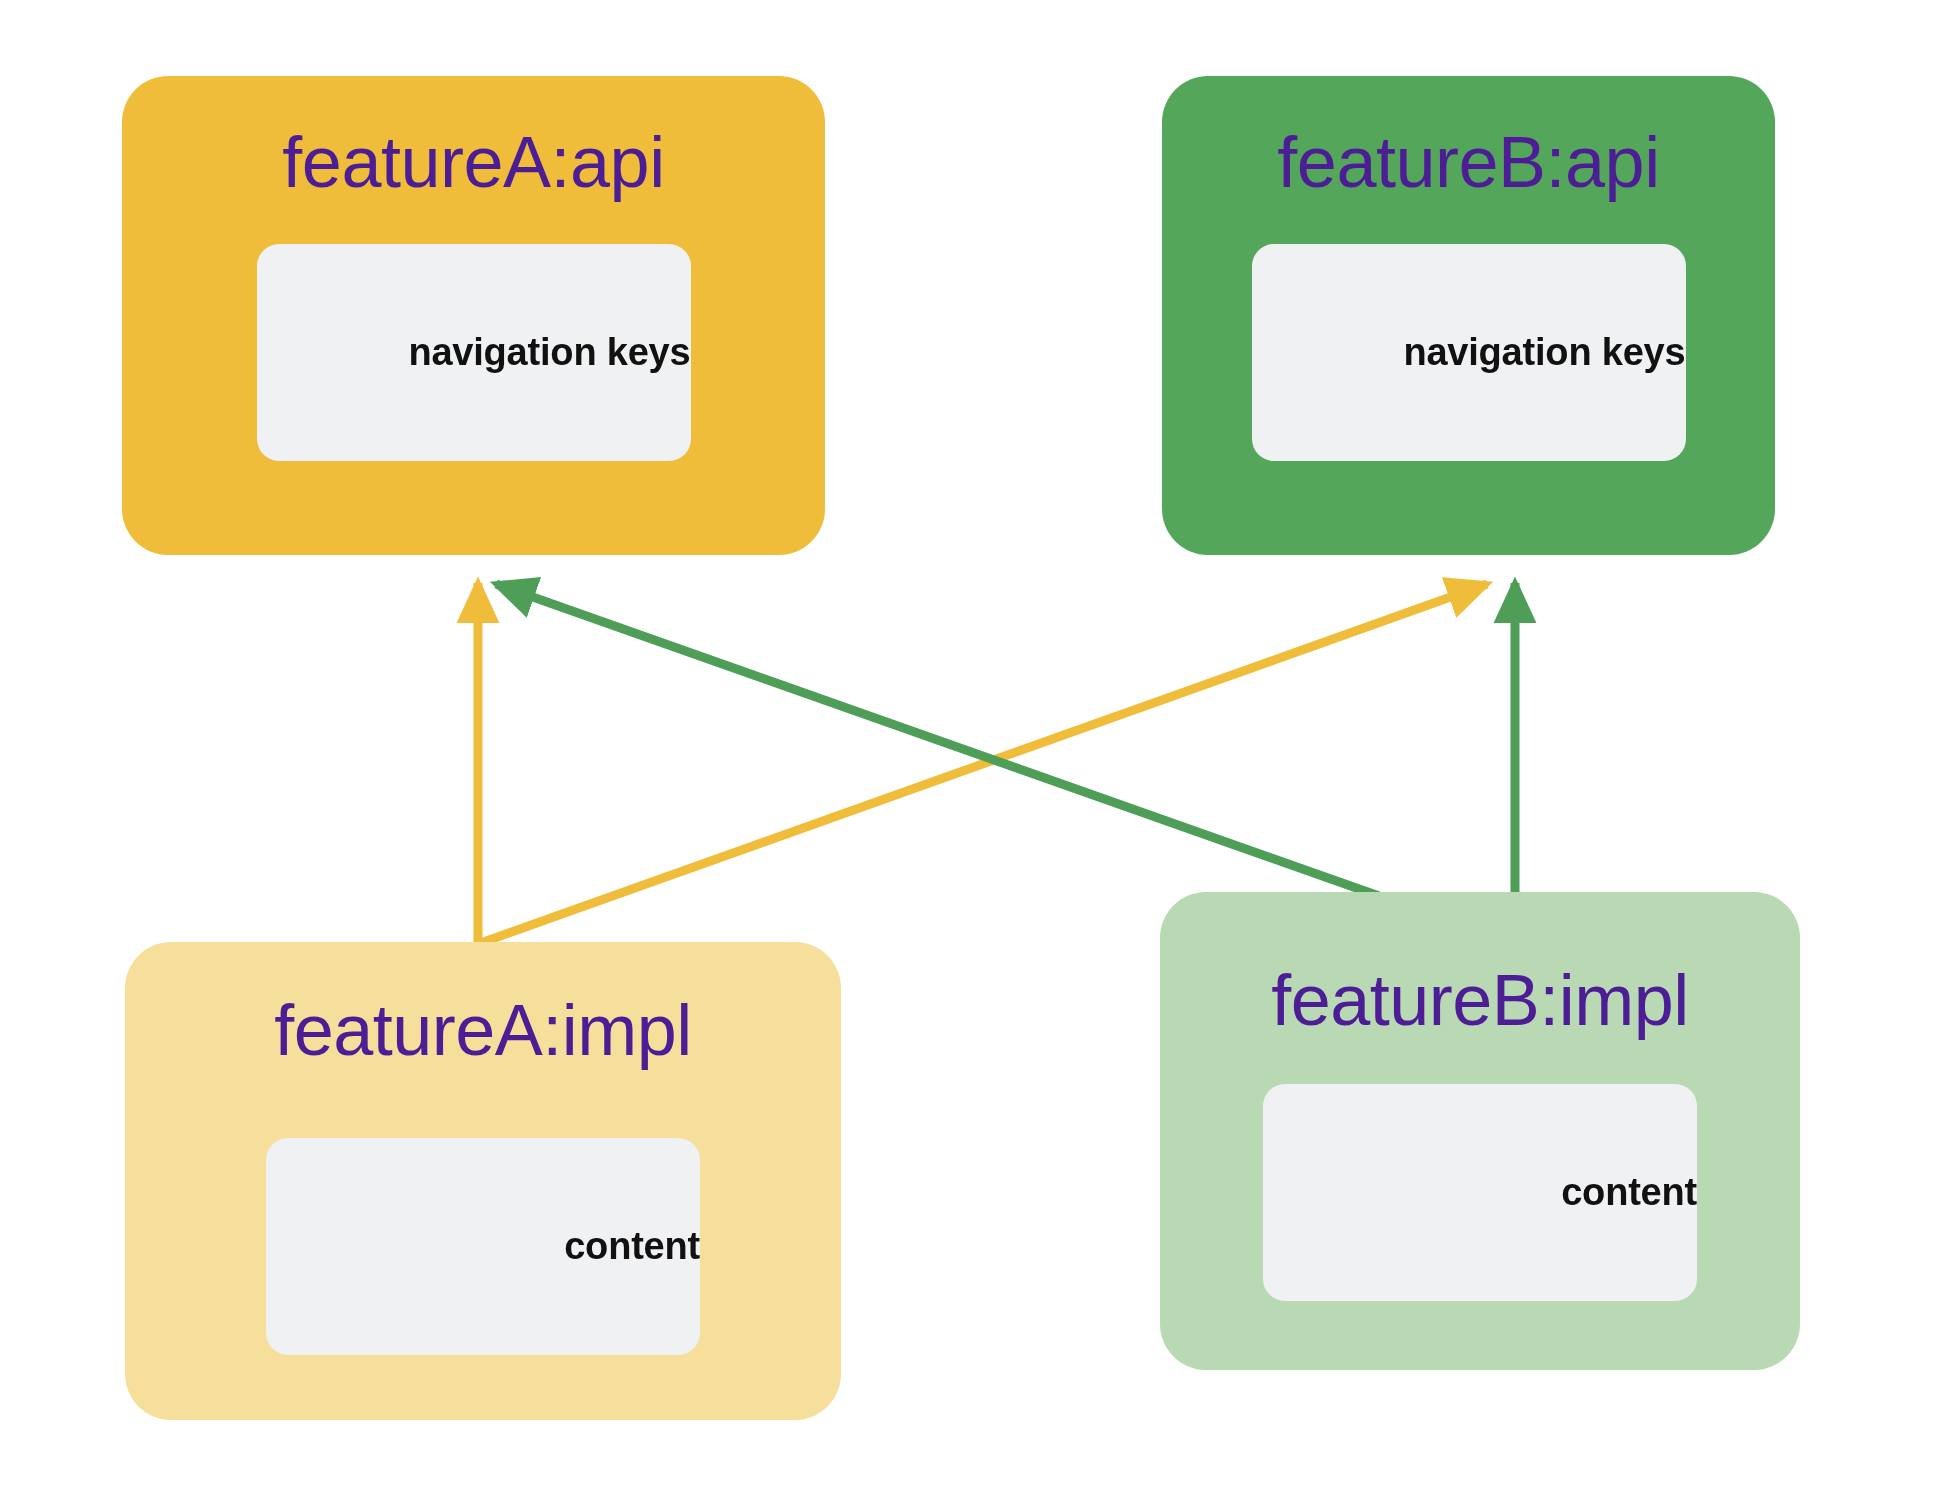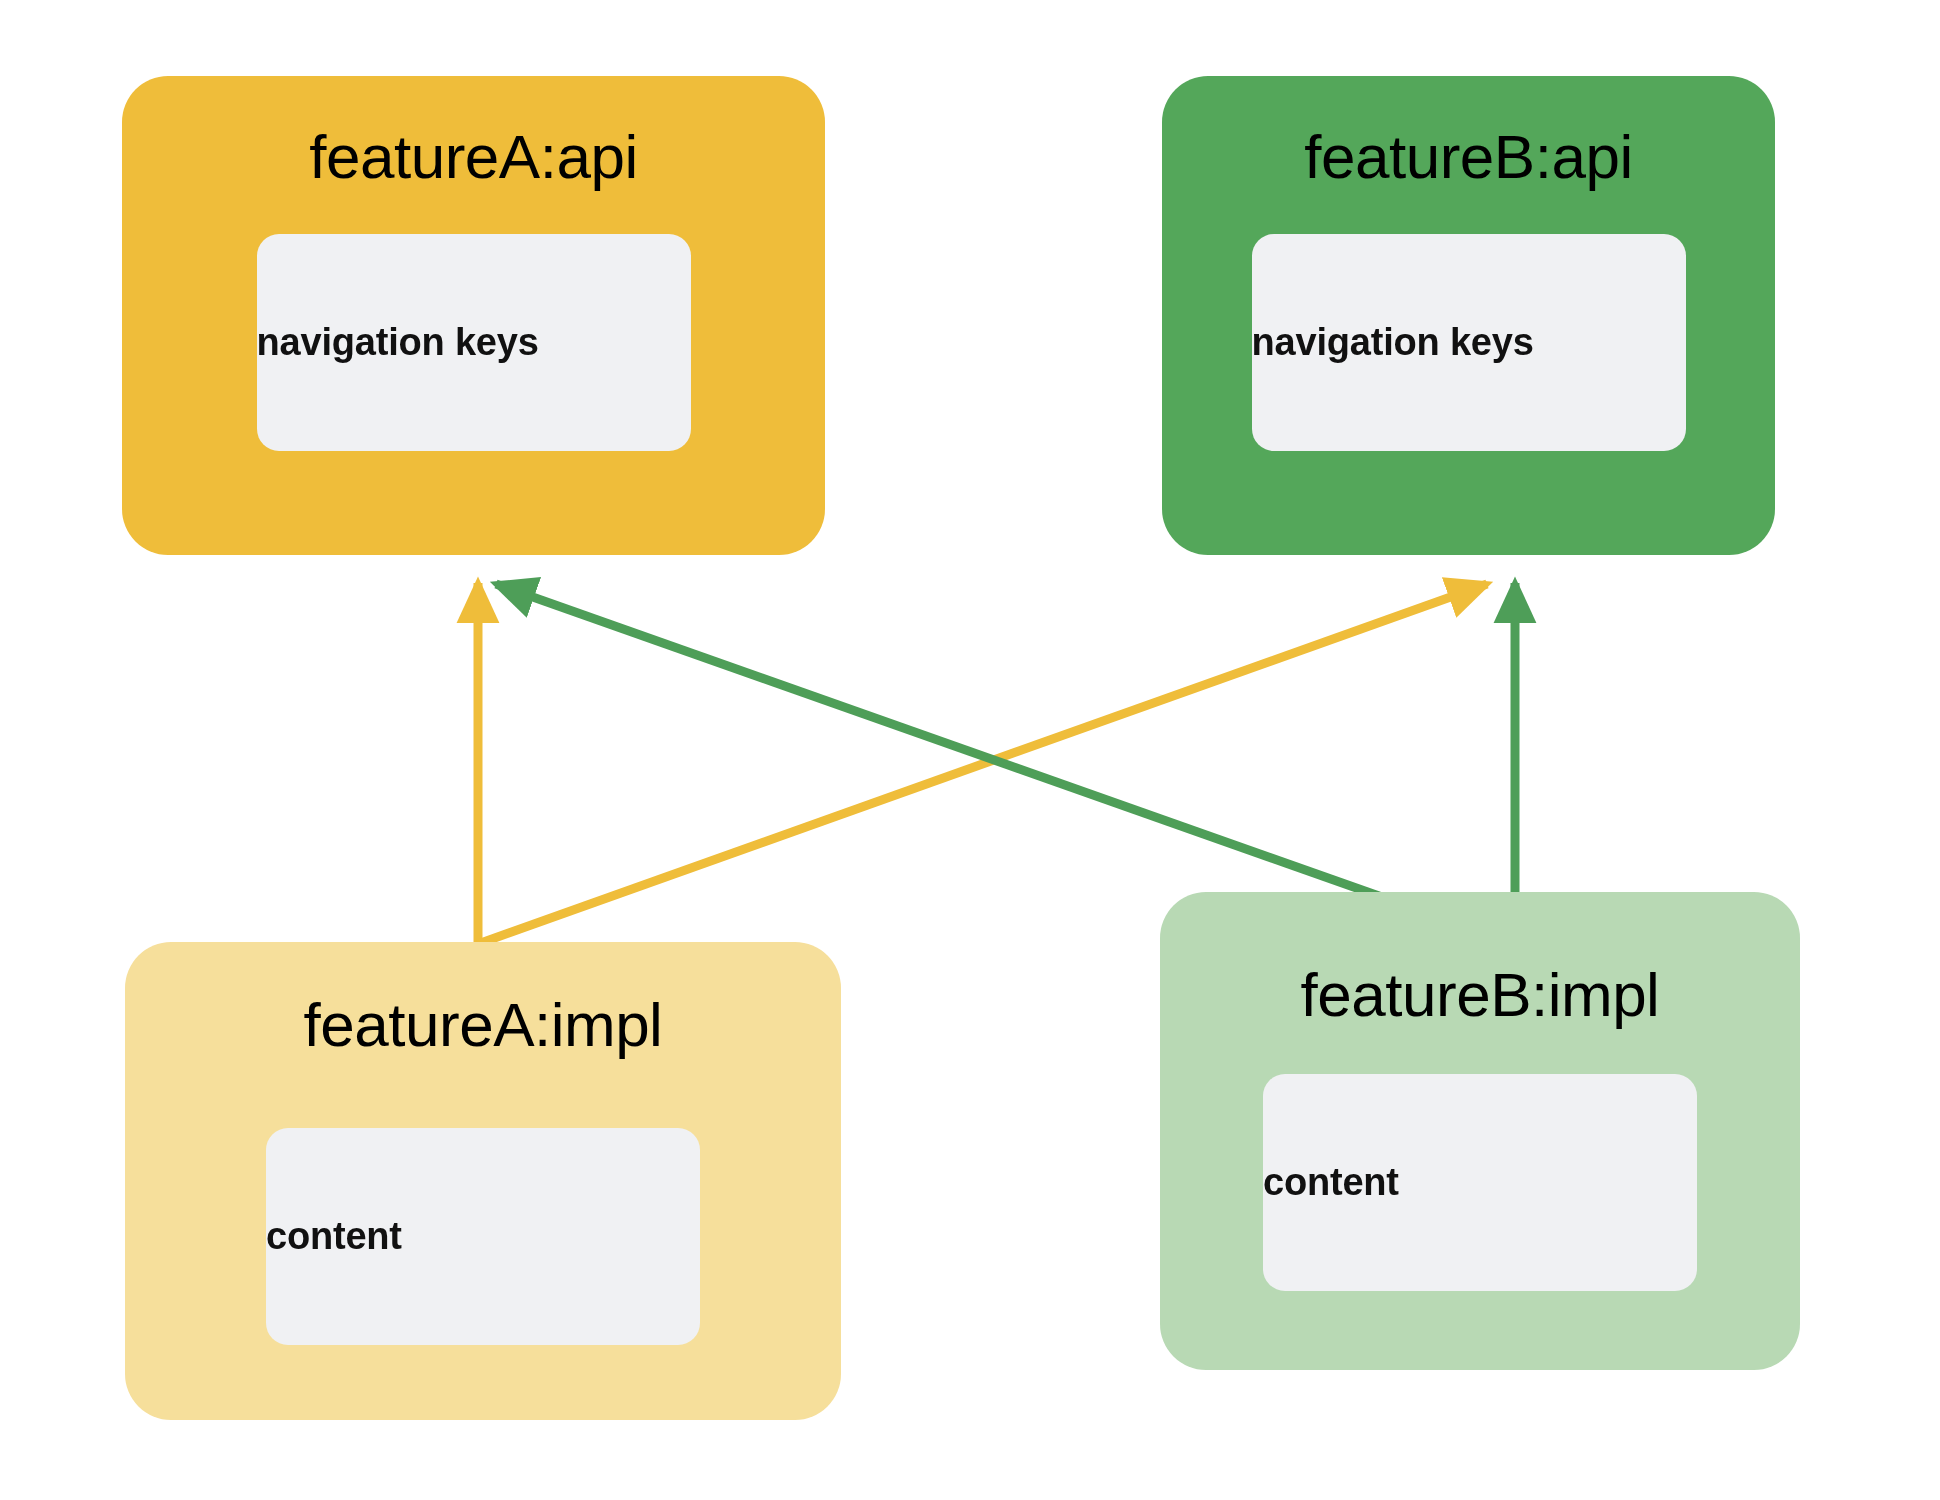--- a/index.html
+++ b/index.html
@@ -18,33 +18,33 @@
     overflow: hidden;
   }
   .module {
     position: absolute;
     box-sizing: border-box;
     display: flex;
     flex-direction: column;
     align-items: center;
   }
   .module-title {
-    font-size: 62px;
+    font-size: 72px;
     font-weight: 400;
-    color: #000000;
+    color: #4c1d95;
     letter-spacing: -0.5px;
     line-height: 1;
     white-space: nowrap;
   }
   .inner-card {
     background: #F0F1F3;
     border-radius: 22px;
     display: flex;
     align-items: center;
-    justify-content: flex-start;
+    justify-content: flex-end;
     box-sizing: border-box;
   }
   .inner-card-label {
     font-size: 38px;
     font-weight: 700;
     color: #111111;
     white-space: nowrap;
     letter-spacing: -0.2px;
   }
 

